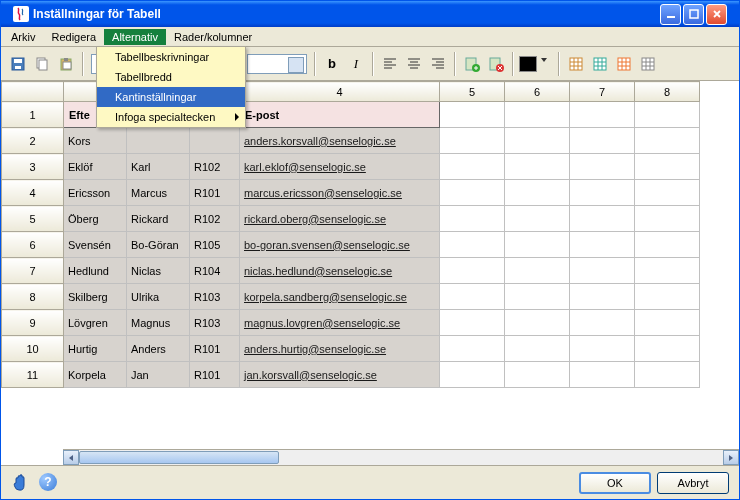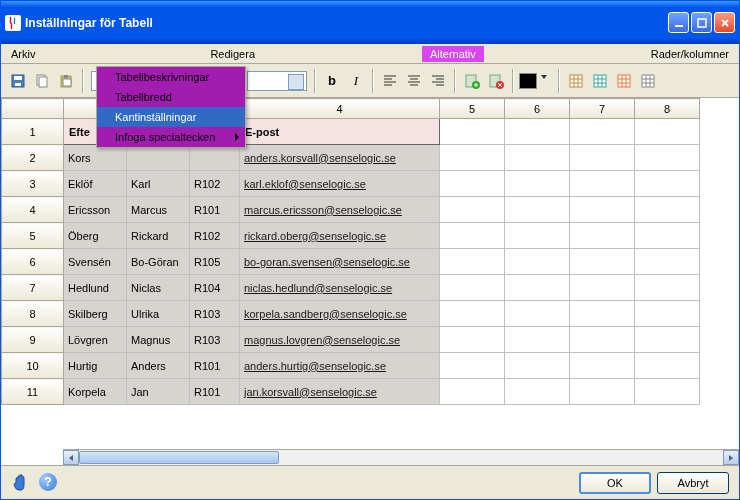--- a/index.html
+++ b/index.html
@@ -1,28 +1,28 @@
 <!DOCTYPE html>
 <html><head>
 <meta charset="utf-8">
 <style>
 * { box-sizing: border-box; margin: 0; padding: 0; font-family: Tahoma, sans-serif; font-size: 11px; }
 body { background: #ece9d8; width: 740px; height: 500px; overflow: hidden; position: relative; }
 .window { width: 740px; height: 500px; border: 1px solid #0055ea; background: #ece9d8; display: flex; flex-direction: column; }
-.titlebar { height: 43px; background: linear-gradient(to bottom, #3a95ff 0%, #0055ea 15%, #0055ea 85%, #003dc7 100%); display: flex; align-items: center; padding: 0 4px; color: white; }
+.titlebar { height: 26px; background: linear-gradient(to bottom, #3a95ff 0%, #0055ea 15%, #0055ea 85%, #003dc7 100%); display: flex; align-items: center; padding: 0 12px; color: white; }
 .titlebar .java-icon { width: 16px; height: 16px; margin-right: 4px; background: #fff; border-radius: 2px; display: flex; align-items: center; justify-content: center; color: #d14; font-weight: bold; font-size: 10px; }
 .titlebar .title { flex: 1; font-weight: bold; font-size: 12px; }
 .titlebar .win-btns { display: flex; gap: 2px; }
 .win-btn { width: 21px; height: 21px; border: 1px solid #fff; border-radius: 3px; display: flex; align-items: center; justify-content: center; color: white; font-weight: bold; font-size: 11px; }
 .win-btn.min { background: linear-gradient(to bottom,#6fa3ff,#3a6adf); }
 .win-btn.max { background: linear-gradient(to bottom,#6fa3ff,#3a6adf); }
 .win-btn.close { background: linear-gradient(to bottom,#ff9b82,#e14b2f); }
-.menubar { height: 20px; background: #ece9d8; display: flex; align-items: center; padding: 0 2px; border-bottom: 1px solid #aca899; position: relative; justify-content: space-between; }
+.menubar { height: 20px; background: #ece9d8; display: flex; align-items: center; padding: 0 2px; border-bottom: 1px solid #aca899; position: relative; }
 .menu-item { padding: 2px 8px; cursor: default; }
-.menu-item.open { background: #d946ef; color: white; }
+.menu-item.open { background: #15803d; color: white; }
 .toolbar { height: 34px; background: #ece9d8; display: flex; align-items: center; padding: 0 6px; gap: 2px; border-bottom: 1px solid #aca899; }
 .tb-sep { width: 2px; height: 24px; border-left: 1px solid #aca899; border-right: 1px solid #fff; margin: 0 3px; }
 .tb-btn { width: 22px; height: 22px; display: flex; align-items: center; justify-content: center; border: 1px solid transparent; border-radius: 2px; }
 .tb-btn svg { width: 16px; height: 16px; }
 .tb-select { width: 150px; height: 20px; border: 1px solid #7f9db9; background: white; margin: 0 2px; position: relative; }
 .tb-select::after { content: ""; position: absolute; right: 2px; top: 2px; width: 14px; height: 14px; background: #d6e3f3; border: 1px solid #7f9db9; }
 .tb-select .arrow { position: absolute; right: 5px; top: 7px; width: 0; height: 0; border-left: 4px solid transparent; border-right: 4px solid transparent; border-top: 4px solid #4d6185; }
 .color-swatch { width: 18px; height: 16px; background: #000; border: 1px solid #888; }
 .content { flex: 1; background: white; position: relative; overflow: hidden; }
 .grid { position: absolute; top: 0; left: 0; right: 0; bottom: 16px; overflow: hidden; }
@@ -31,21 +31,21 @@
 .row-num { width: 62px; }
 .blank-corner { background: linear-gradient(to bottom,#fff,#ece9d8); border: 1px solid #aca899; }
 .hdr-cell { background: #f5e2e2; border: 1px solid #666; font-weight: bold; height: 26px; padding: 0 5px; }
 .data-cell { border: 1px solid #c0c0c0; background: #d7d3ce; padding: 3px 4px; height: 26px; overflow: hidden; white-space: nowrap; }
 .data-cell.light { background: #fff; }
 .email { text-decoration: underline; color: #1a1a1a; }
 .hscroll { position: absolute; bottom: 0; left: 62px; right: 0; height: 16px; background: #ece9d8; border-top: 1px solid #aca899; display: flex; align-items: center; }
 .hscroll .sb-btn { width: 16px; height: 15px; background: linear-gradient(to bottom,#e8f0fb,#b8cde8); border: 1px solid #7f9db9; display: flex; align-items: center; justify-content: center; }
 .hscroll .track { flex: 1; height: 15px; background: #efefef; position: relative; }
 .hscroll .thumb { position: absolute; left: 0; width: 200px; height: 13px; top: 1px; background: linear-gradient(to bottom,#d6e5f5,#a7c7f0); border: 1px solid #7f9db9; border-radius: 2px; }
-.dropdown { position: absolute; left: 96px; top: 46px; width: 150px; background: #a21caf; border: 1px solid #aca899; box-shadow: 2px 2px 3px rgba(0,0,0,0.25); z-index: 100; margin-top: 20px; }
+.dropdown { position: absolute; left: 96px; top: 46px; width: 150px; background: #fef9c3; border: 1px solid #aca899; box-shadow: 2px 2px 3px rgba(0,0,0,0.25); z-index: 100; }
 .dd-item { padding: 4px 10px 4px 18px; cursor: default; position: relative; }
 .dd-item.hover { background: #316ac5; color: white; }
 .dd-item .submenu-arrow { position: absolute; right: 6px; top: 6px; width: 0; height: 0; border-top: 4px solid transparent; border-bottom: 4px solid transparent; border-left: 4px solid #000; }
 .footer { height: 34px; border-top: 1px solid #aca899; background: #ece9d8; display: flex; align-items: center; padding: 0 10px; }
 .footer .left-icons { display: flex; gap: 8px; }
 .footer .spacer { flex: 1; }
 .footer button { min-width: 72px; height: 22px; background: linear-gradient(to bottom,#fff,#ece9d8); border: 1px solid #003c74; border-radius: 3px; margin-left: 6px; padding: 0 10px; }
 .footer button.default { border: 2px solid #4a8ce2; }
 .hand-icon { width: 20px; height: 20px; }
 .help-icon { width: 18px; height: 18px; border-radius: 50%; background: radial-gradient(circle at 30% 30%, #9ec9ff, #3a7cd8); color: white; display: flex; align-items: center; justify-content: center; font-weight: bold; font-size: 12px; }

